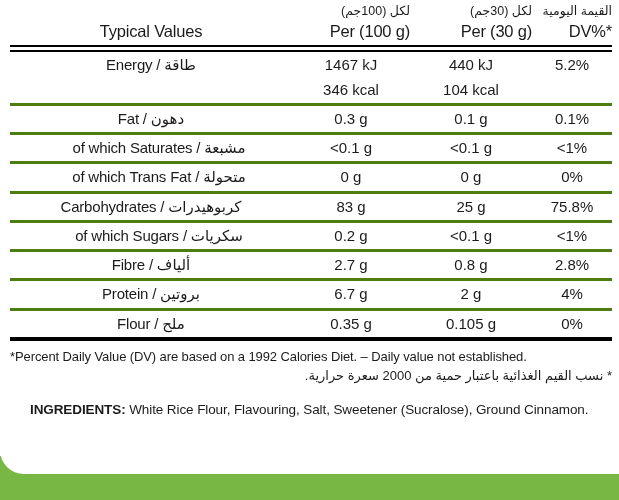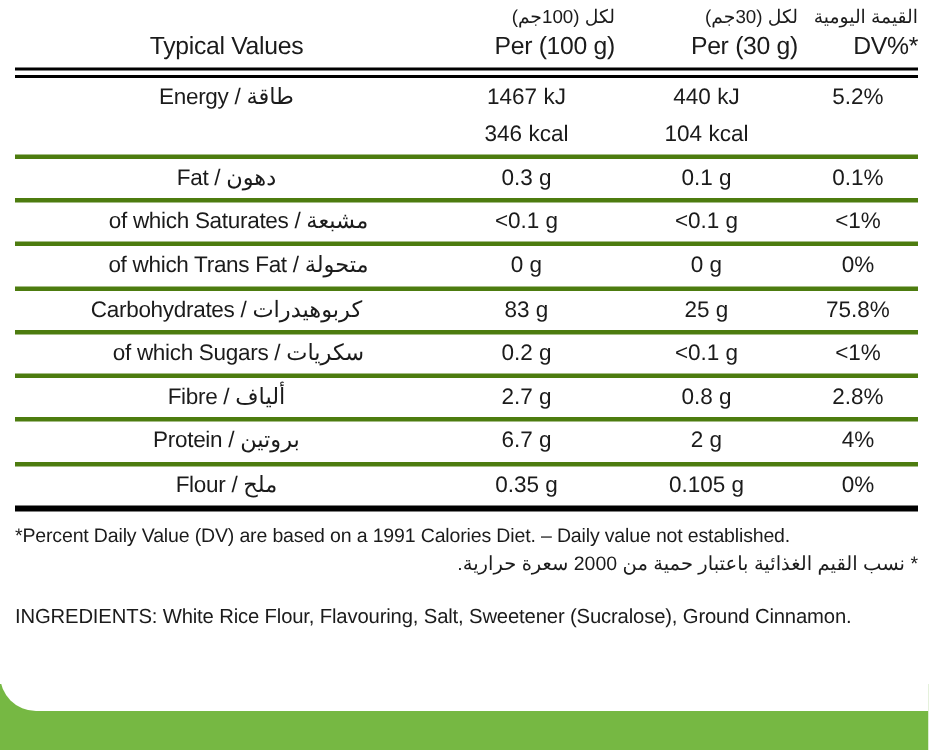--- a/index.html
+++ b/index.html
@@ -63,21 +63,21 @@
   tr.indent td.label { padding-left: 16px; }
   td.num { text-align: center; }
   td .sub { margin-top: 7px; }
   td .sub:empty { display: none; }
 
   .footnote-en { font-size: 13px; margin: 8px 0 0 0; letter-spacing: -0.1px; }
   .footnote-ar { font-size: 13px; direction: rtl; text-align: right; margin: 4px 0 0 0; }
 
   .ingredients { font-size: 13.5px; margin: 19px 0 0 0; letter-spacing: -0.1px; }
   .allergens   { font-size: 13.5px; margin: 15px 0 0 0; line-height: 1.42; letter-spacing: -0.1px; width: 590px; }
-  .block-label { font-weight: normal; }
+  .block-label { font-weight: bold; margin-left: 20px; }
 </style>
 </head>
 <body>
 
 <div class="page">
 
   <div class="panel">
 
     <table class="nutri">
       <colgroup>
@@ -236,21 +236,21 @@
           <div class="main">0.105 g</div>
 
         </td>
         <td class="num vdv">
           <div class="main">0%</div>
         </td>
       </tr>
     </tbody>
     </table>
 
-    <p class="footnote-en">*Percent Daily Value (DV) are based on a 1991 Calories Diet.  – Daily value not established.</p>
+    <p class="footnote-en">*Percent Daily Value (DV) are based on a 1992 Calories Diet.  – Daily value not established.</p>
     <p class="footnote-ar">* نسب القيم الغذائية باعتبار حمية من 2000 سعرة حرارية.</p>
 
     <p class="ingredients"><span class="block-label">INGREDIENTS:</span><span> White Rice Flour, Flavouring, Salt, Sweetener (Sucralose), Ground Cinnamon.</span></p>
 
 
   </div>
 
   <div class="green-footer"></div>
 
 </div>

